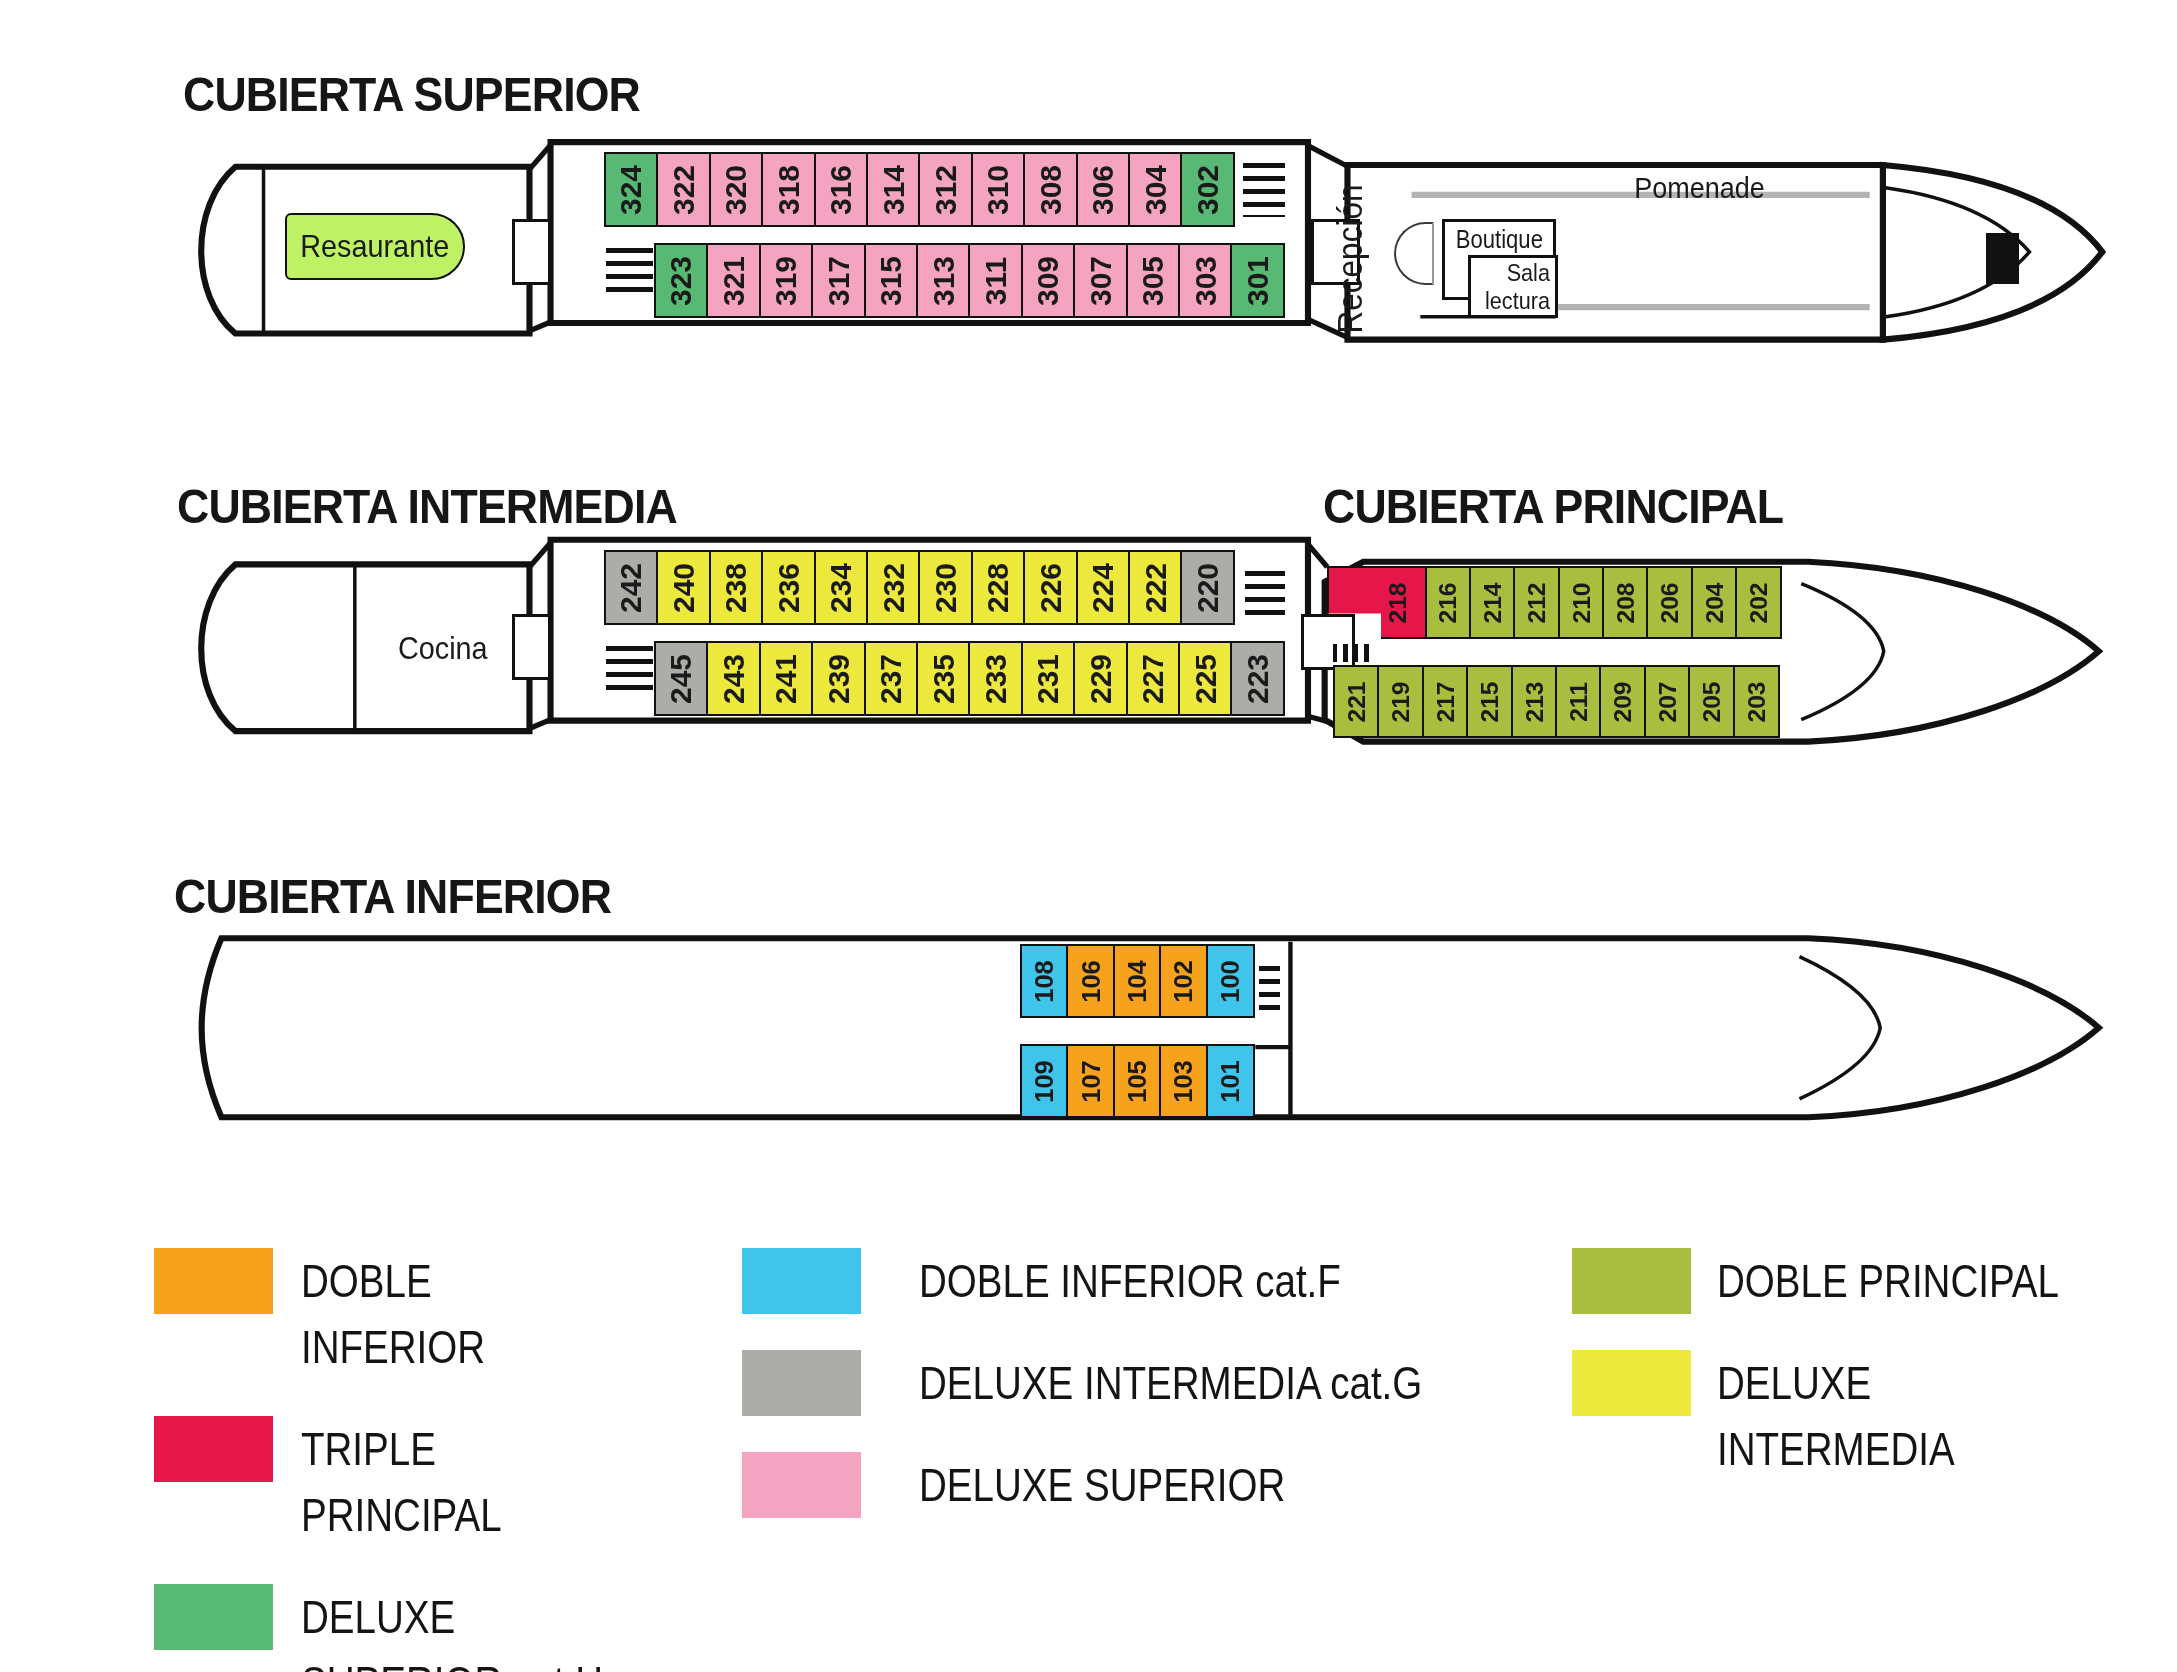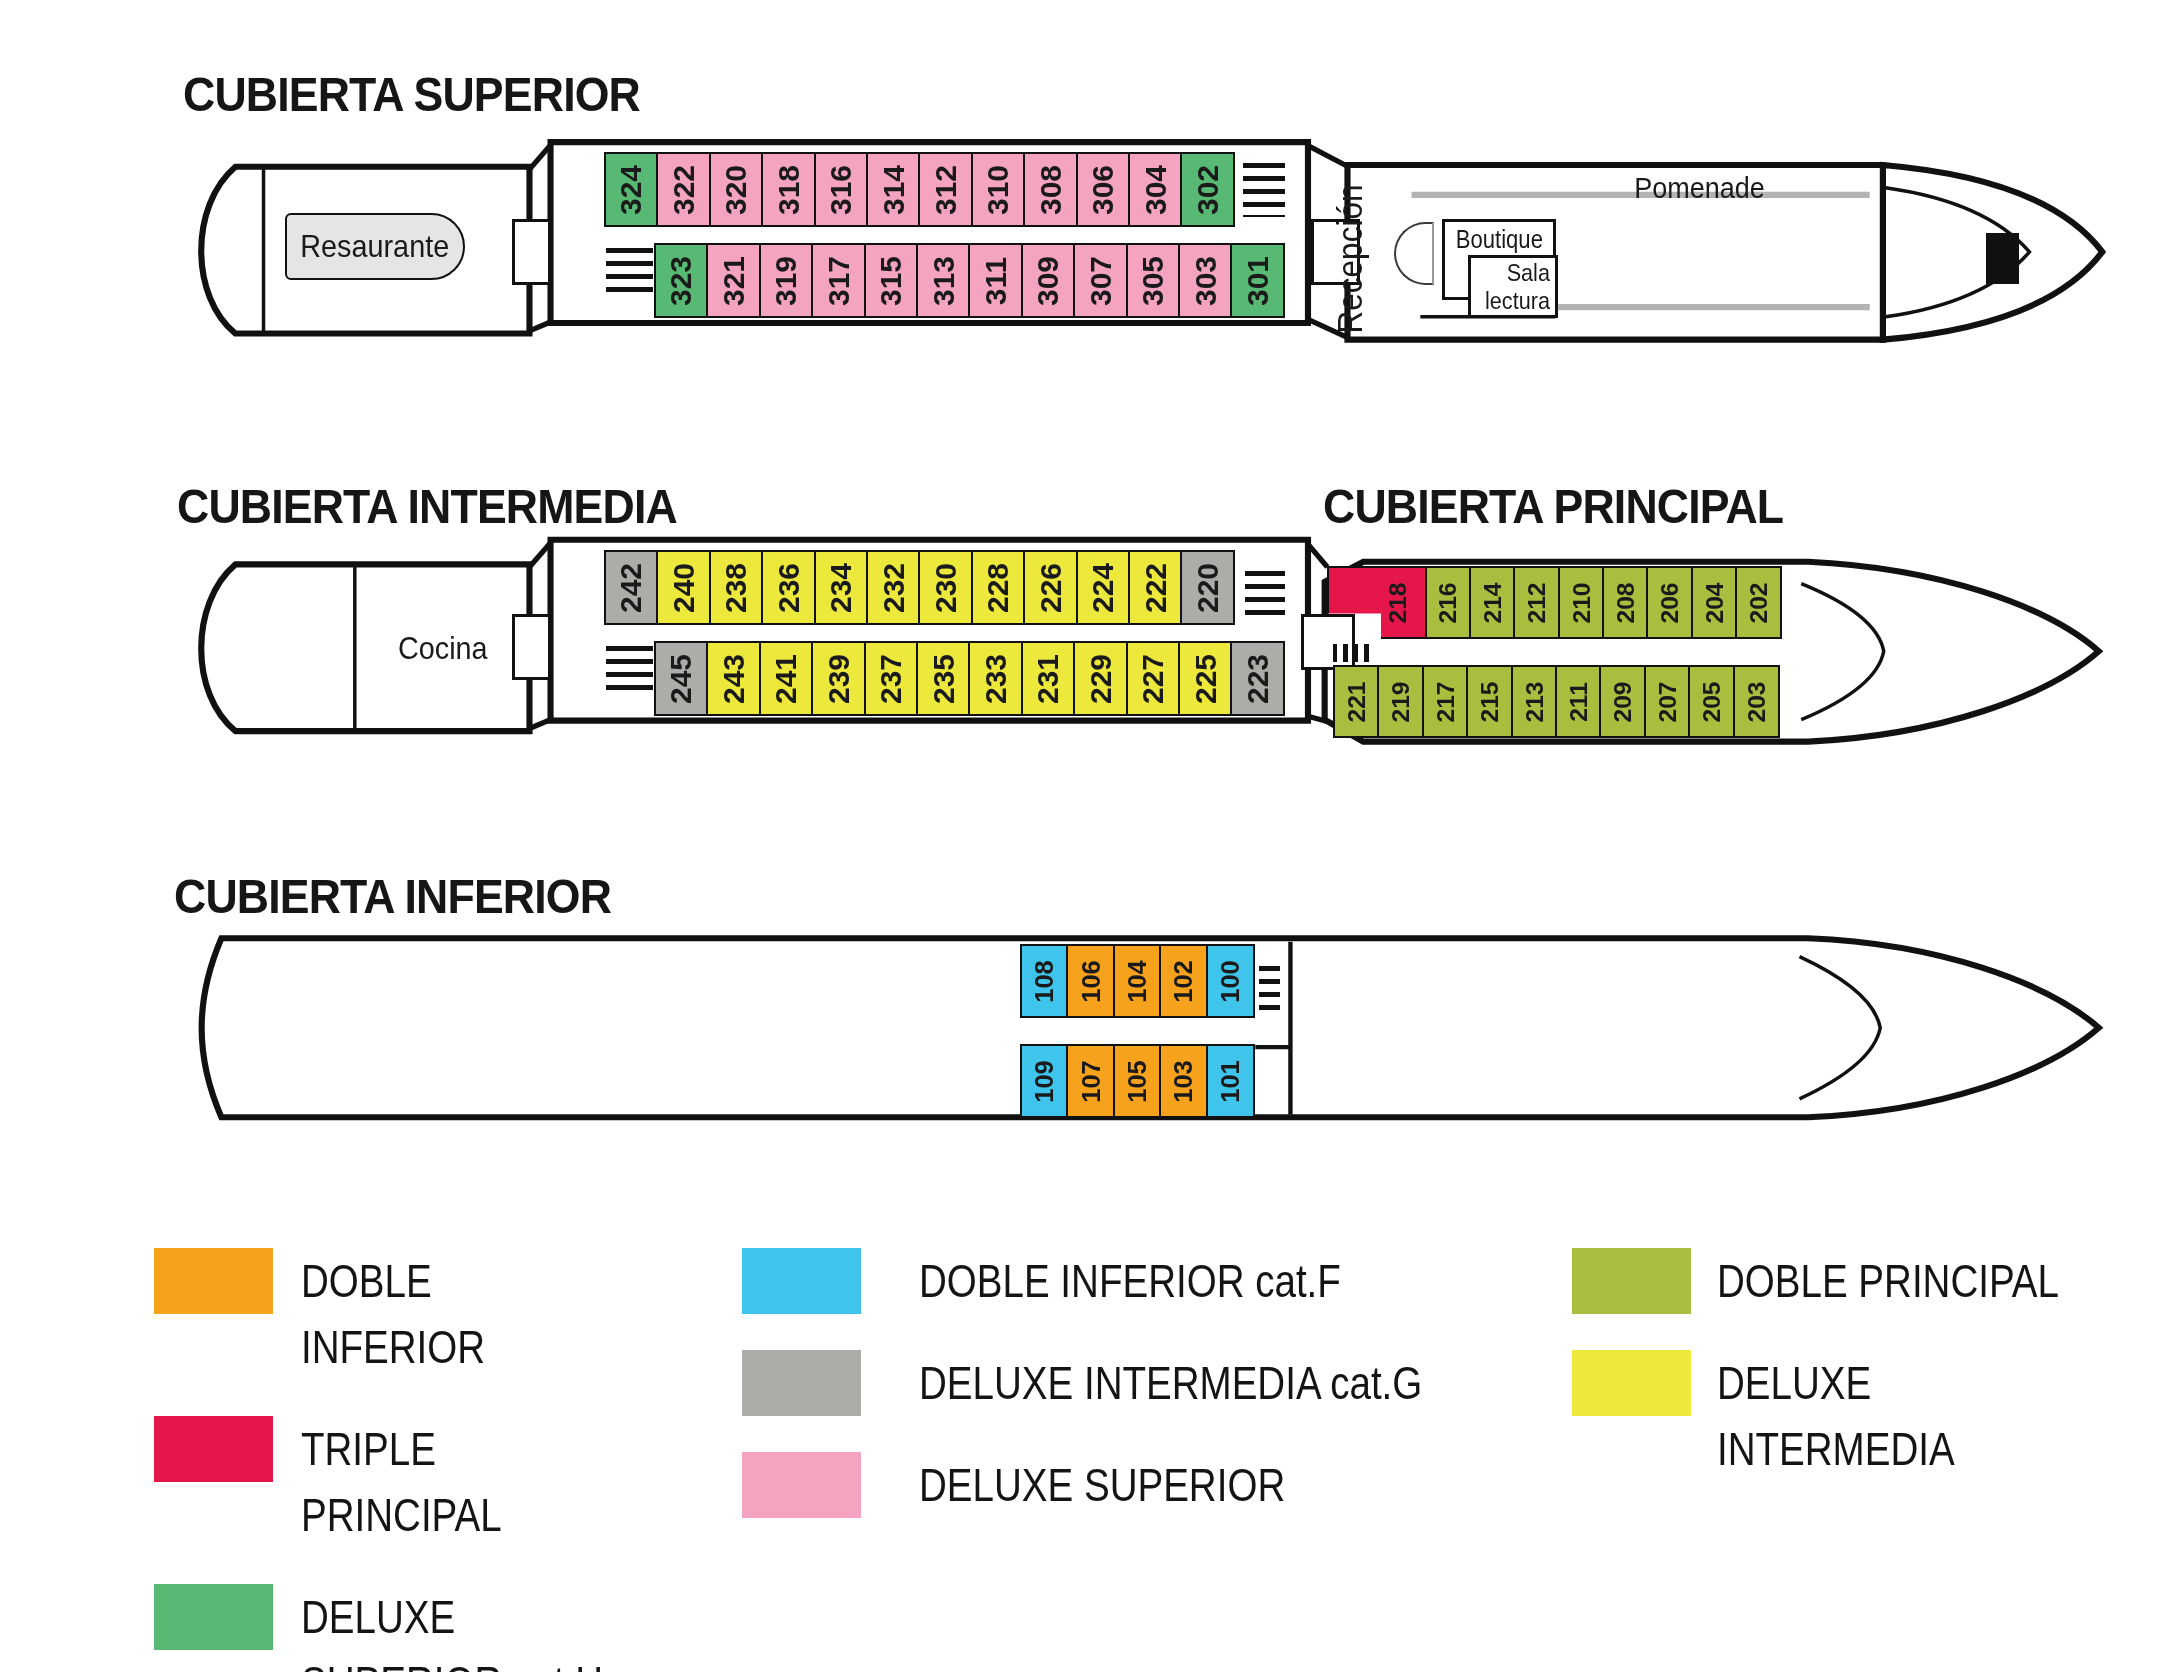--- a/index.html
+++ b/index.html
@@ -41,21 +41,21 @@
   
   .stairs-h{position:absolute;background:repeating-linear-gradient(to bottom,#111 0 5.3px,transparent 5.3px 13px);}
   .stairs-v{position:absolute;background:repeating-linear-gradient(to right,#111 0 4.4px,transparent 4.4px 10.5px);}
 
   
   .connector{position:absolute;background:#fff;border:3.5px solid #111;box-sizing:border-box;}
   .obox{position:absolute;border:3.5px solid #111;box-sizing:border-box;background:#fff;}
   .lbl{color:#1a1a1a;}
   .cond{transform:scaleX(0.9);transform-origin:center center;display:inline-block;white-space:nowrap;}
   .stadium{
-    position:absolute;border:2.6px solid #111;box-sizing:border-box;background:#e5e5e5;
+    position:absolute;border:2.6px solid #111;box-sizing:border-box;background:#bef264;
     border-radius:7px 39px 39px 7px;display:flex;align-items:center;justify-content:center;
   }
   .center-flex{display:flex;align-items:center;justify-content:center;}
   .rot{transform:rotate(-90deg);white-space:nowrap;display:inline-block;}
   .desk{
     position:absolute;background:#fff;border:2.6px solid #3a3a3a;border-right:2.6px solid #9a9a9a;
     box-sizing:border-box;border-radius:35px 0 0 35px;
   }
   .ellipse{position:absolute;border:2.6px solid #111;box-sizing:border-box;border-radius:50%;
     display:flex;align-items:center;justify-content:center;background:#fff;}

